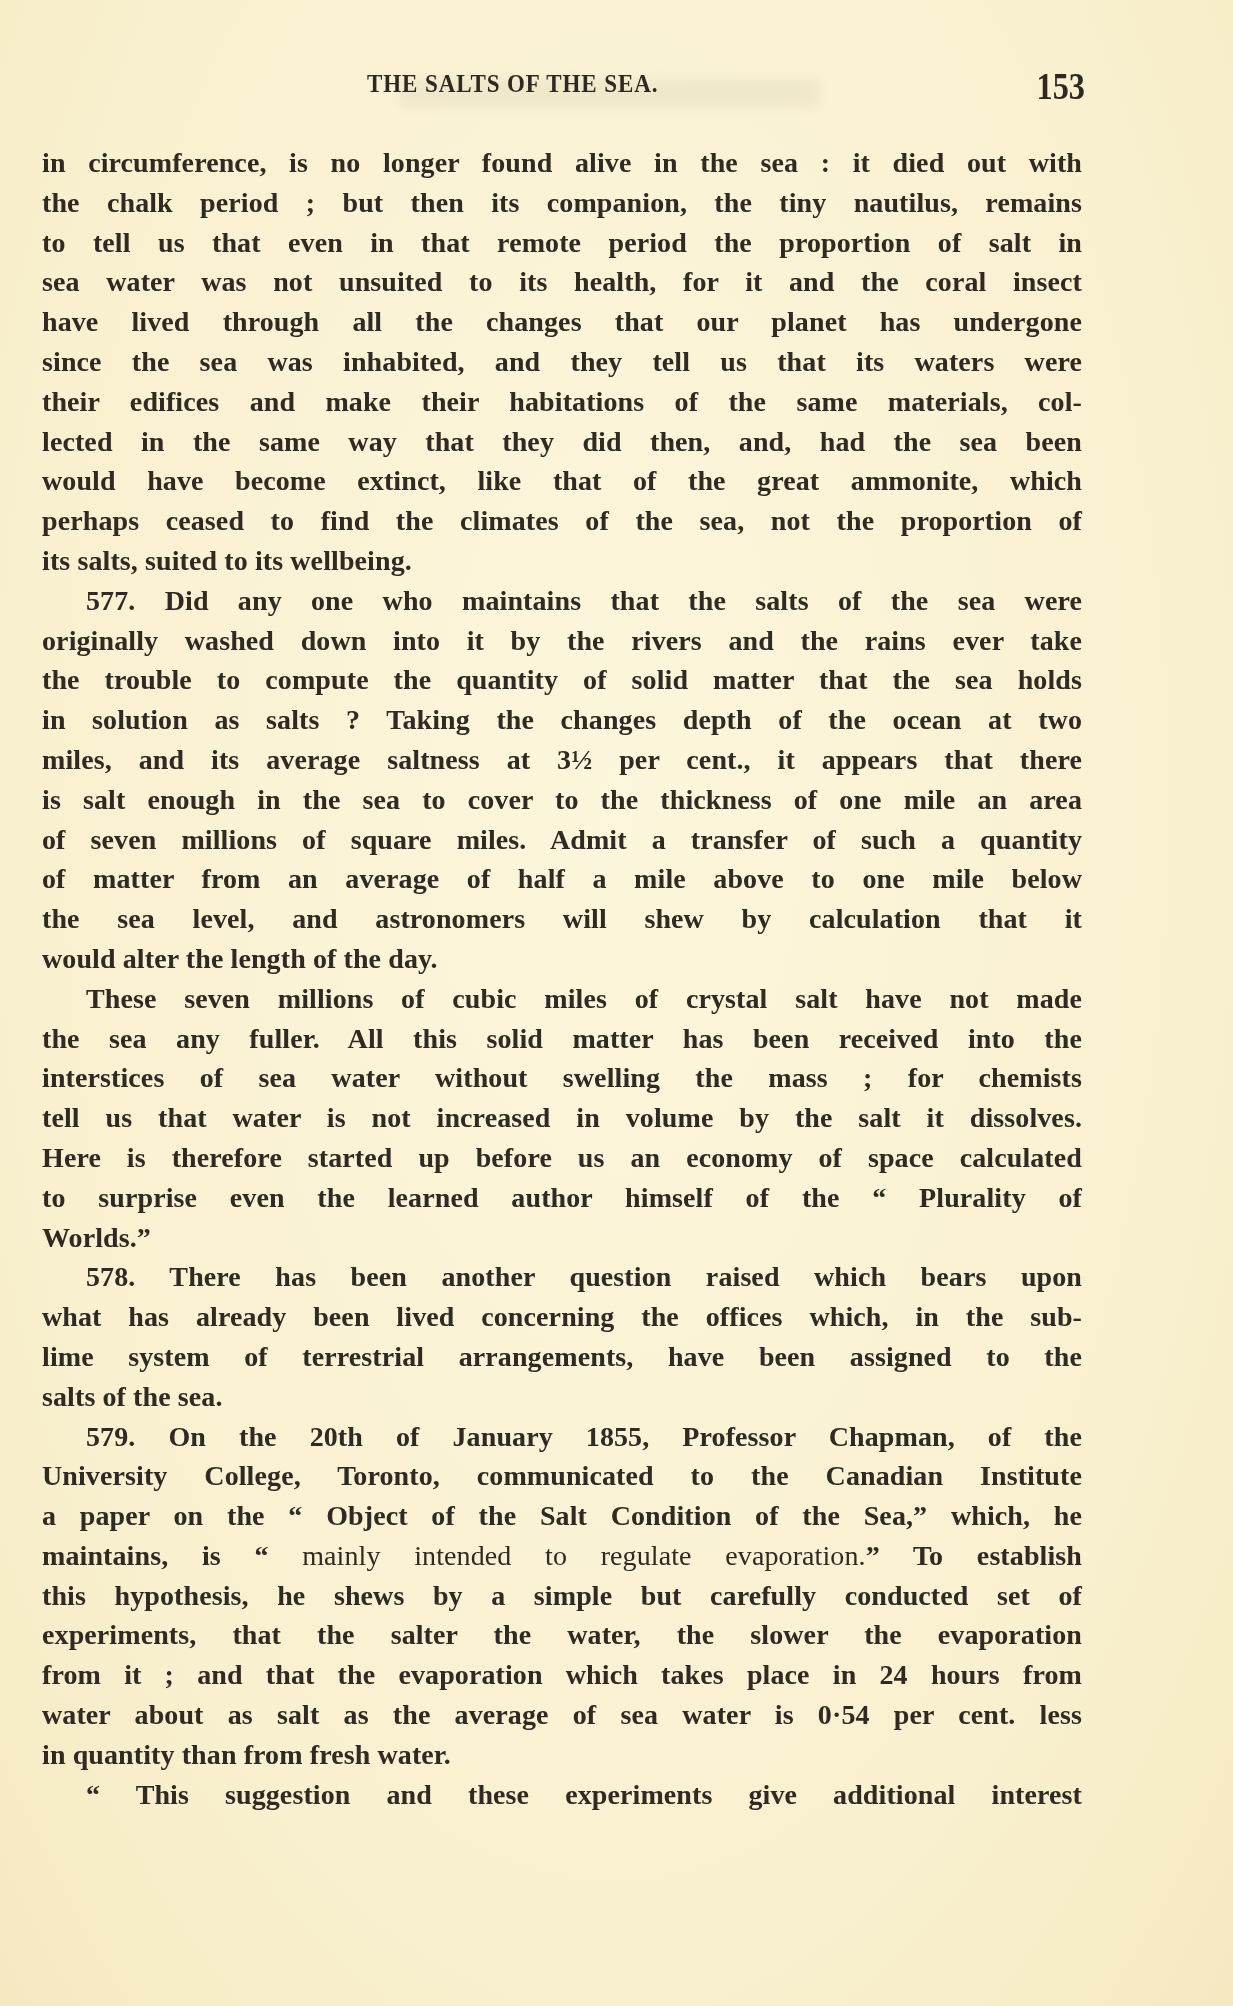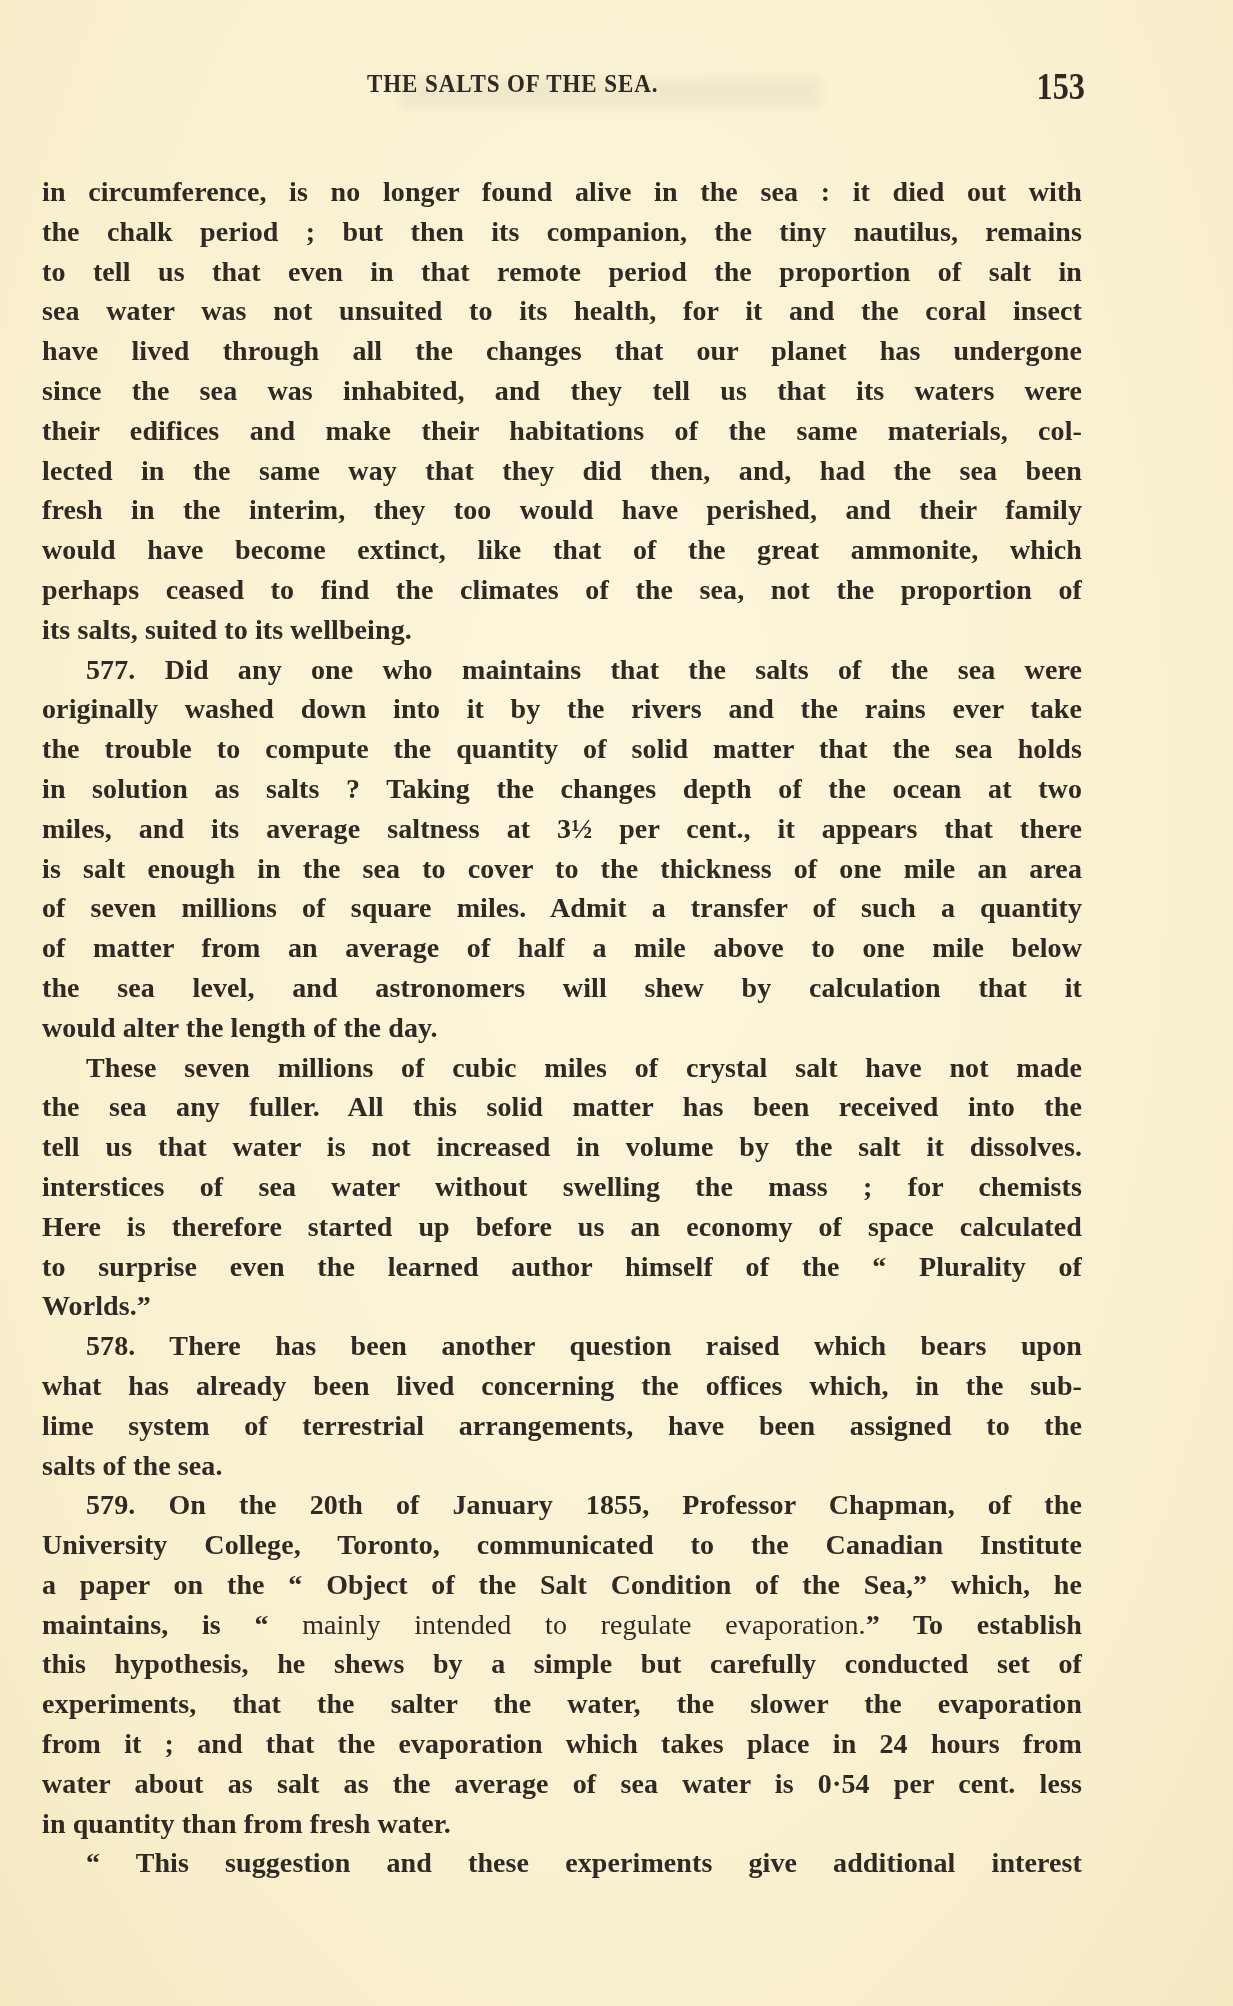--- a/index.html
+++ b/index.html
@@ -49,21 +49,20 @@
       font-weight: bold;
       color: #2e2923;
       transform: scaleX(0.85);
       transform-origin: right center;
     }
     .text-block {
       position: absolute;
       top: 143px;
       left: 42px;
       width: 1040px;
-      margin-top: 29px;
     }
     .line {
       height: 39.8px;
       line-height: 39.8px;
       font-size: 28px;
       white-space: nowrap;
       text-align: justify;
       text-align-last: justify;
       font-weight: bold;
       color: #2f2a24;
@@ -101,38 +100,37 @@
 
   <div class="text-block" id="text-block">
       <div class="line">in circumference, is no longer found alive in the sea : it died out with</div>
       <div class="line">the chalk period ; but then its companion, the tiny nautilus, remains</div>
       <div class="line">to tell us that even in that remote period the proportion of salt in</div>
       <div class="line">sea water was not unsuited to its health, for it and the coral insect</div>
       <div class="line">have lived through all the changes that our planet has undergone</div>
       <div class="line">since the sea was inhabited, and they tell us that its waters were</div>
       <div class="line">their edifices and make their habitations of the same materials, col-</div>
       <div class="line">lected in the same way that they did then, and, had the sea been</div>
-      <div class="line">fresh in the interim, they too would have perished, and their family</div>
       <div class="line">would have become extinct, like that of the great ammonite, which</div>
       <div class="line">perhaps ceased to find the climates of the sea, not the proportion of</div>
       <div class="line last">its salts, suited to its wellbeing.</div>
       <div class="line indent">577. Did any one who maintains that the salts of the sea were</div>
       <div class="line">originally washed down into it by the rivers and the rains ever take</div>
       <div class="line">the trouble to compute the quantity of solid matter that the sea holds</div>
       <div class="line">in solution as salts ?   Taking the changes depth of the ocean at two</div>
       <div class="line">miles, and its average saltness at 3½ per cent., it appears that there</div>
       <div class="line">is salt enough in the sea to cover to the thickness of one mile an area</div>
       <div class="line">of seven millions of square miles.   Admit a transfer of such a quantity</div>
       <div class="line">of matter from an average of half a mile above to one mile below</div>
       <div class="line">the sea level, and astronomers will shew by calculation that it</div>
       <div class="line last">would alter the length of the day.</div>
       <div class="line indent">These seven millions of cubic miles of crystal salt have not made</div>
       <div class="line">the sea any fuller.   All this solid matter has been received into the</div>
+      <div class="line">interstices of sea water without swelling the mass ; for chemists</div>
       <div class="line">tell us that water is not increased in volume by the salt it dissolves.</div>
-      <div class="line">interstices of sea water without swelling the mass ; for chemists</div>
       <div class="line">Here is therefore started up before us an economy of space calculated</div>
       <div class="line">to surprise even the learned author himself of the “ Plurality of</div>
       <div class="line last">Worlds.”</div>
       <div class="line indent">578. There has been another question raised which bears upon</div>
       <div class="line">what has already been lived concerning the offices which, in the sub-</div>
       <div class="line">lime system of terrestrial arrangements, have been assigned to the</div>
       <div class="line last">salts of the sea.</div>
       <div class="line indent">579. On the 20th of January 1855, Professor Chapman, of the</div>
       <div class="line">University College, Toronto, communicated to the Canadian Institute</div>
       <div class="line">a paper on the “ Object of the Salt Condition of the Sea,” which, he</div>

